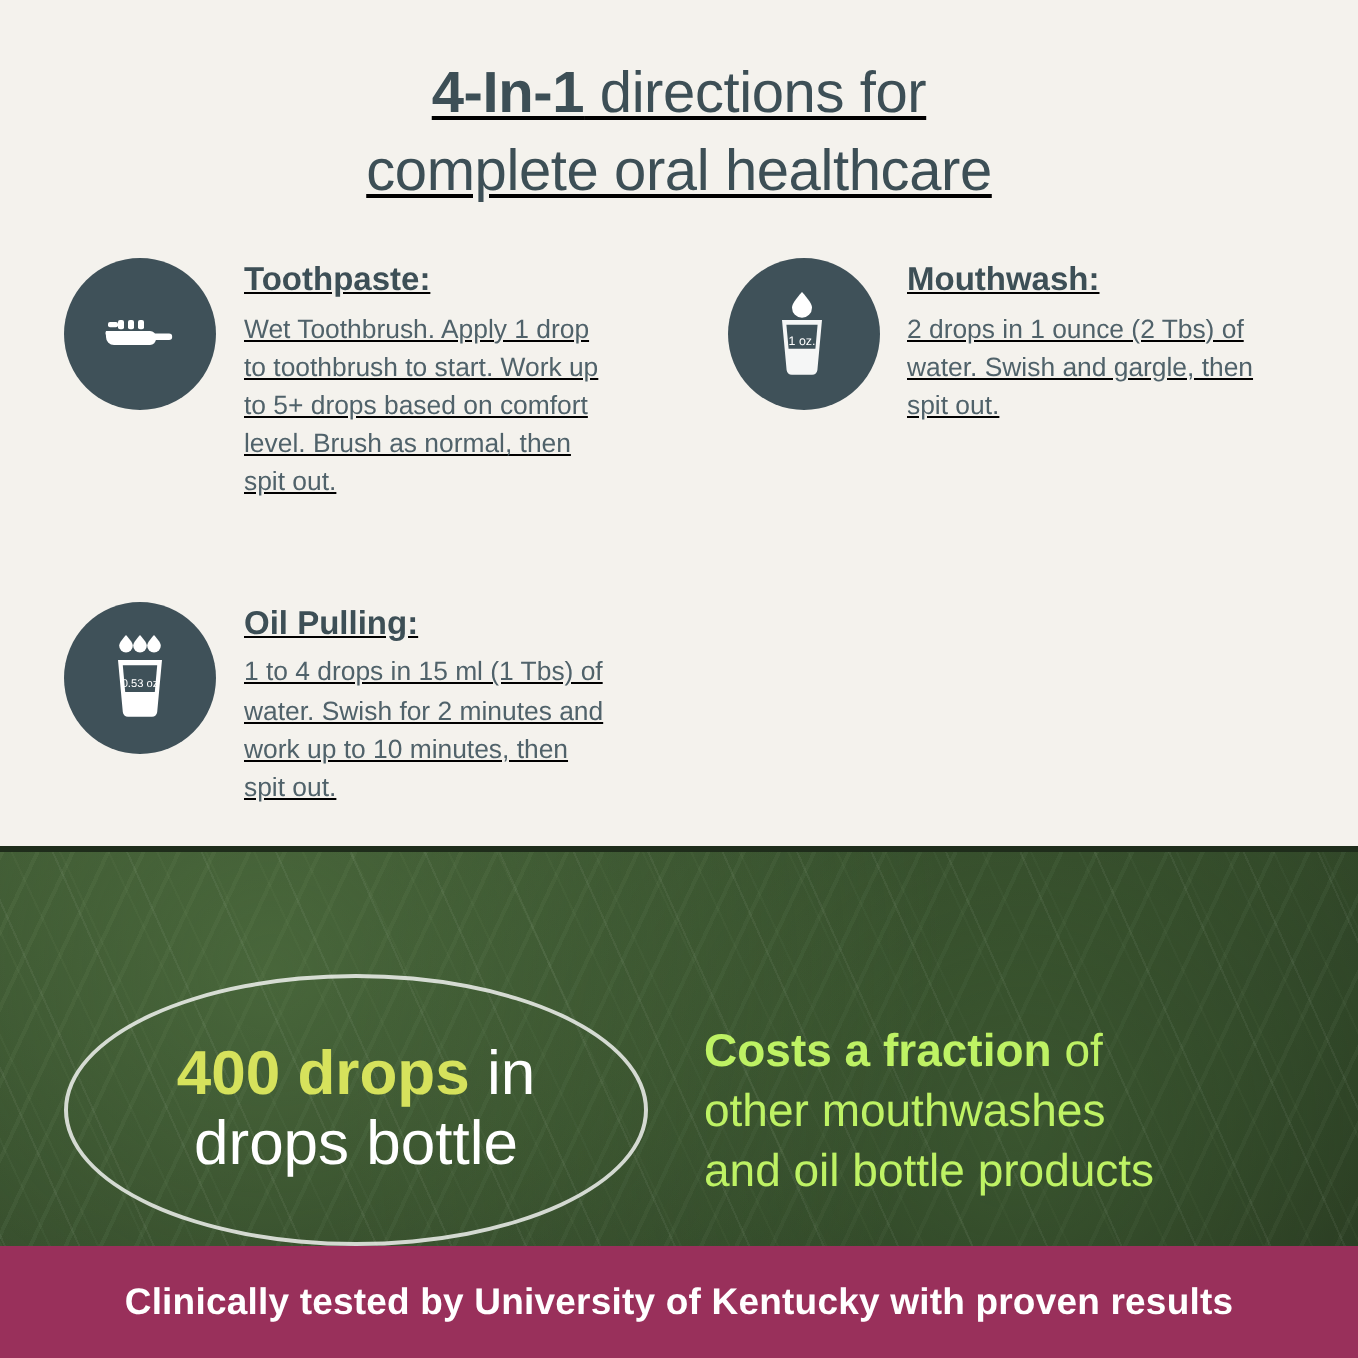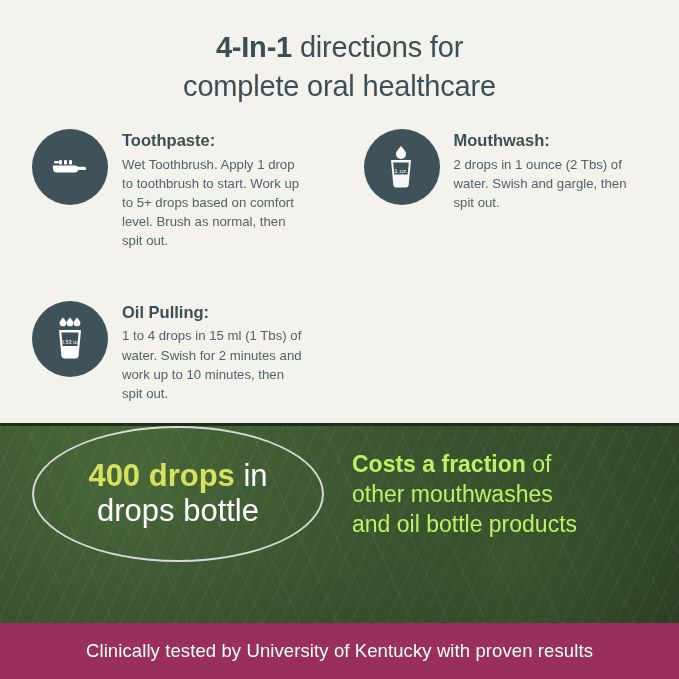--- a/index.html
+++ b/index.html
@@ -20,20 +20,21 @@
     display: flex;
     flex-direction: column;
   }
 
   
   .top {
     background: #f4f2ed;
     height: 425px;
     box-sizing: border-box;
     padding: 24px 28px 0 28px;
+    text-decoration: underline;
   }
   .headline {
     text-align: center;
     color: #3d4f56;
     font-size: 29px;
     line-height: 1.33;
     font-weight: 400;
     letter-spacing: -0.2px;
     margin: 4px 0 0 0;
     padding: 0 40px;
@@ -86,21 +87,21 @@
     max-width: 186px;
   }
 
   
   .middle {
     position: relative;
     height: 198px;
     background: #2f4328;
     overflow: hidden;
     display: flex;
-    align-items: flex-start;
+    align-items: flex-end;
     border-top: 3px solid #1f2d1b;
   }
   .leafbg {
     position: absolute;
     inset: 0;
     background:
       radial-gradient(circle at 20% 30%, rgba(90,126,72,0.55), transparent 60%),
       radial-gradient(circle at 75% 70%, rgba(70,103,56,0.6), transparent 65%),
       repeating-linear-gradient(115deg, rgba(255,255,255,0.035) 0 2px, rgba(0,0,0,0.05) 2px 16px),
       repeating-linear-gradient(65deg, rgba(255,255,255,0.025) 0 1px, rgba(0,0,0,0.04) 1px 22px),
@@ -164,21 +165,21 @@
   .bottom {
     height: 56px;
     background: #99305b;
     display: flex;
     align-items: center;
     justify-content: center;
   }
   .bottom-text {
     color: #ffffff;
     font-size: 18.5px;
-    font-weight: 400;
+    font-weight: 700;
     letter-spacing: 0.1px;
   }
   svg { display: block; }
 </style>
 </head>
 <body>
 
 <div class="page">
 
   <div class="top">

